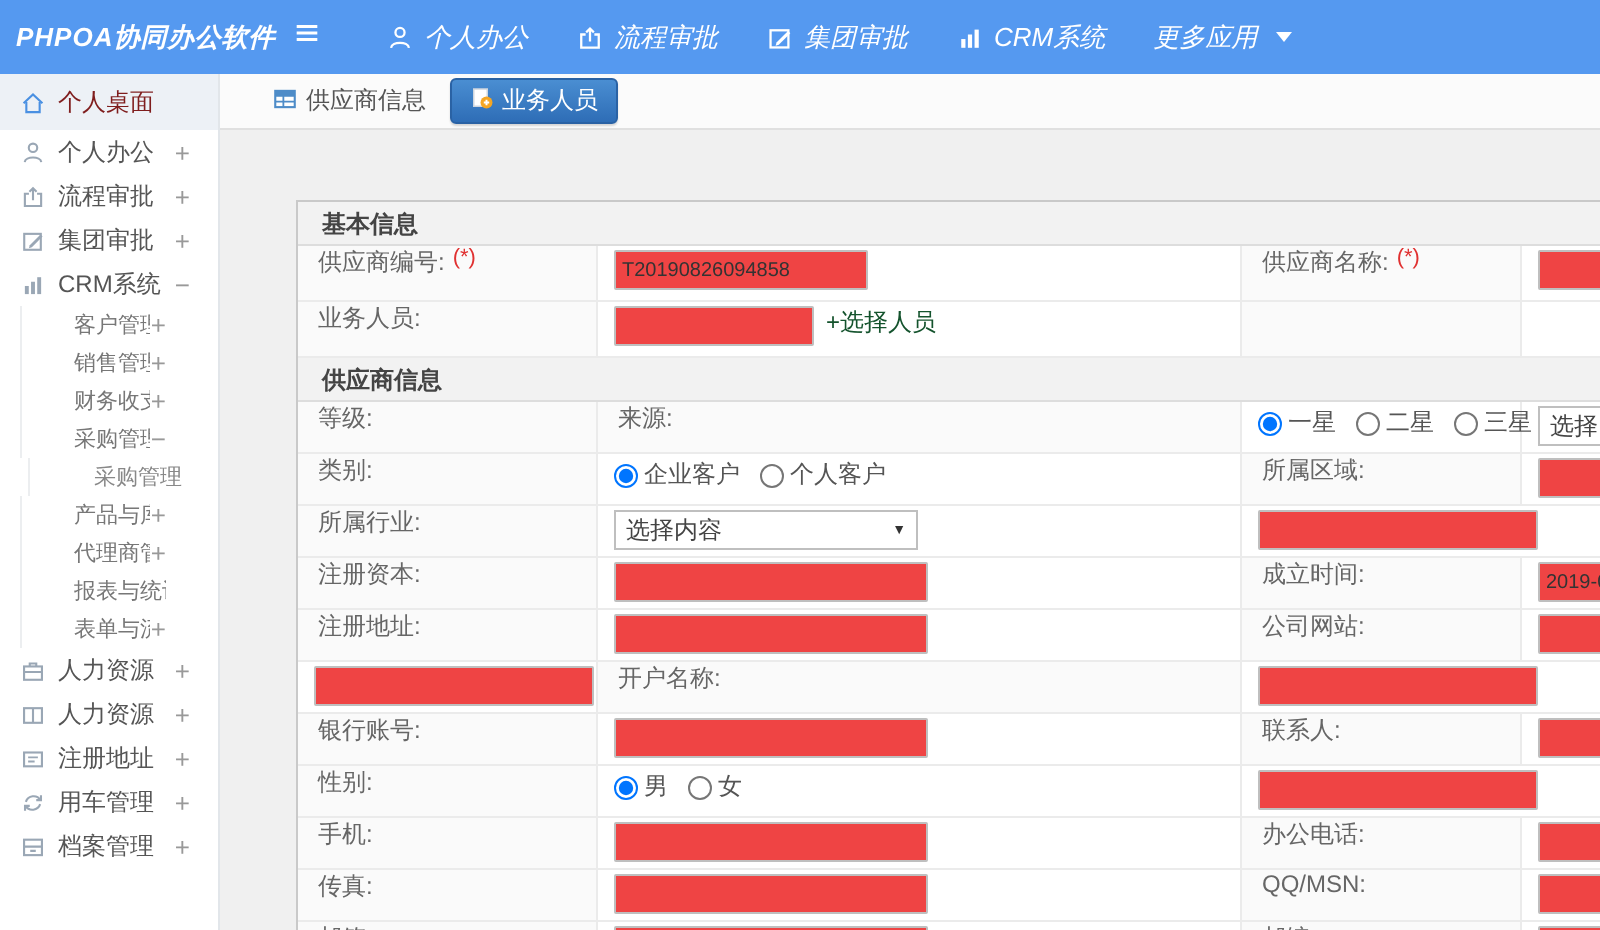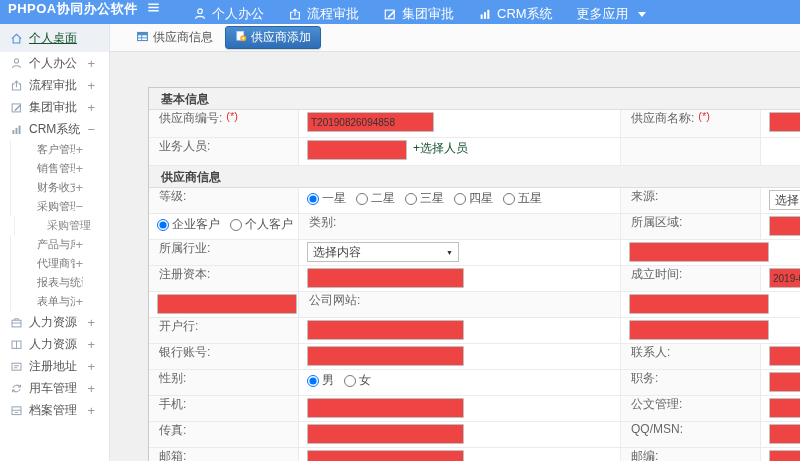--- a/index.html
+++ b/index.html
@@ -1,37 +1,37 @@
 <!DOCTYPE html>
 <html><head>
 <meta charset="utf-8">
 <style>
   * { margin:0; padding:0; box-sizing:border-box; }
   html,body { background:#fff; }
   body { font-family:"Liberation Sans","DejaVu Sans",sans-serif; }
   .app { position:relative; width:800px; height:465px; overflow:hidden; background:#fff; }
 
   
-  .topbar { height:24px; background:#5599f0; display:flex; align-items:flex-start; color:#fff; }
+  .topbar { height:37px; background:#5599f0; display:flex; align-items:center; color:#fff;font-style:italic; }
   .logo { width:110px; padding-left:8px; font-size:13px; font-weight:bold; letter-spacing:.5px; white-space:nowrap; }
   .hamburger { margin-left:36px; display:flex; align-items:center; cursor:pointer; }
   .topnav { display:flex; align-items:center; margin-left:20px; }
   .nav-item { display:flex; align-items:center; gap:5px; font-size:13px; padding:0 12px; height:28px; cursor:pointer; white-space:nowrap; }
   .nav-ic { display:flex; align-items:center; }
   .caret { width:0; height:0; border-left:4px solid transparent; border-right:4px solid transparent; border-top:5px solid #fff; margin-left:4px; }
 
   
   .page { display:flex; height:437px; }
   .sidebar { width:110px; background:#fff; border-right:1px solid #e2e6ea; overflow:hidden; flex:none; }
   .sb-item { display:flex; align-items:center; font-size:12px; color:#555; cursor:pointer; white-space:nowrap; }
   .sb-item .sb-ic { display:flex; align-items:center; margin-right:6px; }
   .sb-item .sb-lb { flex:1; overflow:hidden; }
   .sb-item .sb-x { color:#999; font-size:13px; font-weight:normal; }
   .lvl0 { height:22px; padding:0 14px 0 10px; }
-  .lvl0.active { height:28px; background:#edf1f6; color:#14532d;text-decoration:underline; }
+  .lvl0.active { height:28px; background:#edf1f6; color:#7f1d1d; }
   .lvl1 { height:19px; font-size:11px; color:#777; padding:0 26px 0 0; margin-left:10px; border-left:1px solid #eceef0; }
   .lvl1 .sb-lb { padding-left:26px; }
   .lvl2 { height:19px; font-size:11px; color:#888; padding:0 10px 0 0; margin-left:14px; border-left:1px solid #eceef0; }
   .lvl2 .sb-lb { padding-left:32px; }
 
   .main { flex:1; background:#f0f0f0; overflow:hidden; display:flex; flex-direction:column;gap:23px; }
   .tabbar { height:28px; background:#fbfbfb; border-bottom:1px solid #e0e0e0; display:flex; align-items:center; padding-left:20px; flex:none; }
   .tab { display:flex; align-items:center; gap:4px; font-size:12px; color:#555; cursor:pointer; padding:2px 6px; }
   .tab.active { background:linear-gradient(#4a8ed2,#2e6db6); border:1px solid #2a62a4; border-radius:3px; color:#fff; margin-left:6px; padding:2px 9px; box-shadow:0 1px 1px rgba(0,0,0,.15); }
 
@@ -264,21 +264,21 @@
           <span>供应商信息</span>
         </div>
         <div class="tab active">
           <span class="tab-ic">
             <svg viewBox="0 0 16 16" width="12" height="12">
                 <rect x="2.5" y="2" width="9" height="11.5" fill="#fff" stroke="#cfd6de" stroke-width="1"></rect>
                 <circle cx="11" cy="11" r="4" fill="#f5a623"></circle>
                 <path d="M11 9.2v3.6M9.2 11h3.6" stroke="#fff" stroke-width="1.3"></path>
               </svg>
           </span>
-          <span>供应商添加</span>
+          <span>业务人员</span>
         </div>
       </div>
       <div class="content">
         <div class="form-panel">
             <div class="section basic">
               <div class="sec-h">基本信息</div>
               <div class="frow">
                 <div class="cell lab">
                   <span>供应商编号:</span>
                   <span class="req">(*)</span>
@@ -305,20 +305,23 @@
                 <div class="cell lab"></div>
                 <div class="cell fld"></div>
               </div>
             </div>
             <div class="section info">
               <div class="sec-h">供应商信息</div>
               <div class="frow">
                 <div class="cell lab">
                   <span>等级:</span>
                 </div>
+                <div class="cell lab">
+                  <span>来源:</span>
+                </div>
                 <div class="cell fld fld-l">
                   <label class="radio-wrap">
                     <input type="radio" name="rg1" checked="" style="">
                     <span class="rlab">一星</span>
                   </label>
                   <label class="radio-wrap">
                     <input type="radio" name="rg1" style="">
                     <span class="rlab">二星</span>
                   </label>
                   <label class="radio-wrap">
@@ -326,43 +329,40 @@
                     <span class="rlab">三星</span>
                   </label>
                   <label class="radio-wrap">
                     <input type="radio" name="rg1" style="">
                     <span class="rlab">四星</span>
                   </label>
                   <label class="radio-wrap">
                     <input type="radio" name="rg1" style="">
                     <span class="rlab">五星</span>
                   </label>
-                </div>
-                <div class="cell lab">
-                  <span>来源:</span>
                 </div>
                 <div class="cell fld">
                   <div class="sel" style="width: 150px;">
                     <span class="sel-t">选择内容</span>
                   </div>
                 </div>
               </div>
               <div class="frow">
+                <div class="cell lab">
+                  <span>类别:</span>
+                </div>
                 <div class="cell fld fld-l">
                   <label class="radio-wrap">
                     <input type="radio" name="rg2" checked="" style="">
                     <span class="rlab">企业客户</span>
                   </label>
                   <label class="radio-wrap">
                     <input type="radio" name="rg2" style="">
                     <span class="rlab">个人客户</span>
                   </label>
-                </div>
-                <div class="cell lab">
-                  <span>类别:</span>
                 </div>
                 <div class="cell lab">
                   <span>所属区域:</span>
                 </div>
                 <div class="cell fld">
                   <input class="inp" style="width: 150px;">
                 </div>
               </div>
               <div class="frow">
                 <div class="cell lab">
@@ -386,36 +386,39 @@
                   <input class="inp" style="width: 157px;">
                 </div>
                 <div class="cell lab">
                   <span>成立时间:</span>
                 </div>
                 <div class="cell fld">
                   <input class="inp" value="2019-08-26" style="width: 150px;">
                 </div>
               </div>
               <div class="frow">
+                <div class="cell lab">
+                  <span>注册地址:</span>
+                </div>
                 <div class="cell fld fld-l">
                   <input class="inp" style="width: 157px;">
                 </div>
                 <div class="cell lab">
                   <span>公司网站:</span>
                 </div>
                 <div class="cell fld">
                   <input class="inp" style="width: 150px;">
                 </div>
               </div>
               <div class="frow">
-                <div class="cell lab">
-                  <span>开户行:</span>
-                </div>
-                <div class="cell fld fld-l">
-                  <input class="inp" style="width: 157px;">
+                <div class="cell fld fld-l">
+                  <input class="inp" style="width: 157px;">
+                </div>
+                <div class="cell lab">
+                  <span>开户名称:</span>
                 </div>
                 <div class="cell fld">
                   <input class="inp" style="width: 150px;">
                 </div>
               </div>
               <div class="frow">
                 <div class="cell lab">
                   <span>银行账号:</span>
                 </div>
                 <div class="cell fld fld-l">
@@ -435,36 +438,33 @@
                 <div class="cell fld fld-l">
                   <label class="radio-wrap">
                     <input type="radio" name="rg3" checked="" style="">
                     <span class="rlab">男</span>
                   </label>
                   <label class="radio-wrap">
                     <input type="radio" name="rg3" style="">
                     <span class="rlab">女</span>
                   </label>
                 </div>
-                <div class="cell lab">
-                  <span>职务:</span>
-                </div>
                 <div class="cell fld">
                   <input class="inp" style="width: 150px;">
                 </div>
               </div>
               <div class="frow">
                 <div class="cell lab">
                   <span>手机:</span>
                 </div>
                 <div class="cell fld fld-l">
                   <input class="inp" style="width: 157px;">
                 </div>
                 <div class="cell lab">
-                  <span>公文管理:</span>
+                  <span>办公电话:</span>
                 </div>
                 <div class="cell fld">
                   <input class="inp" style="width: 150px;">
                 </div>
               </div>
               <div class="frow">
                 <div class="cell lab">
                   <span>传真:</span>
                 </div>
                 <div class="cell fld fld-l">

